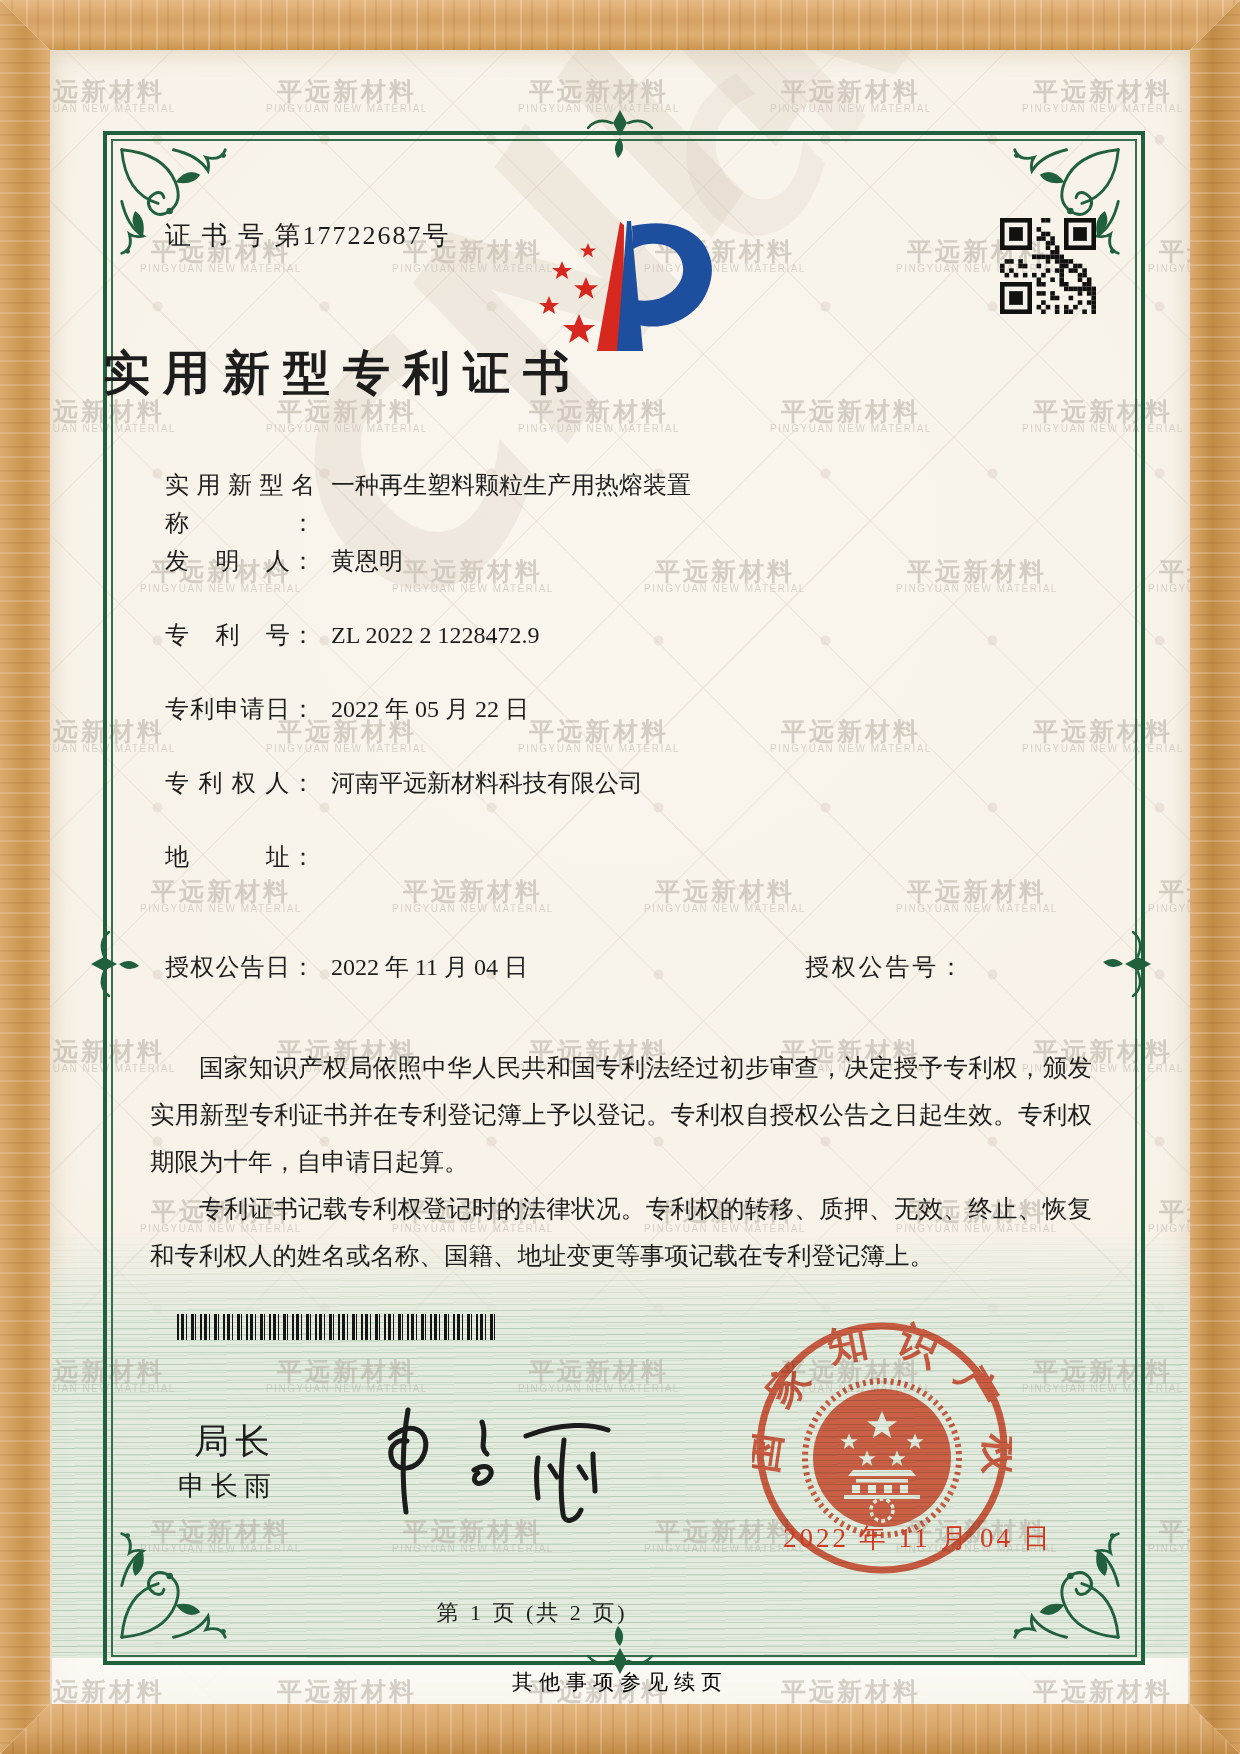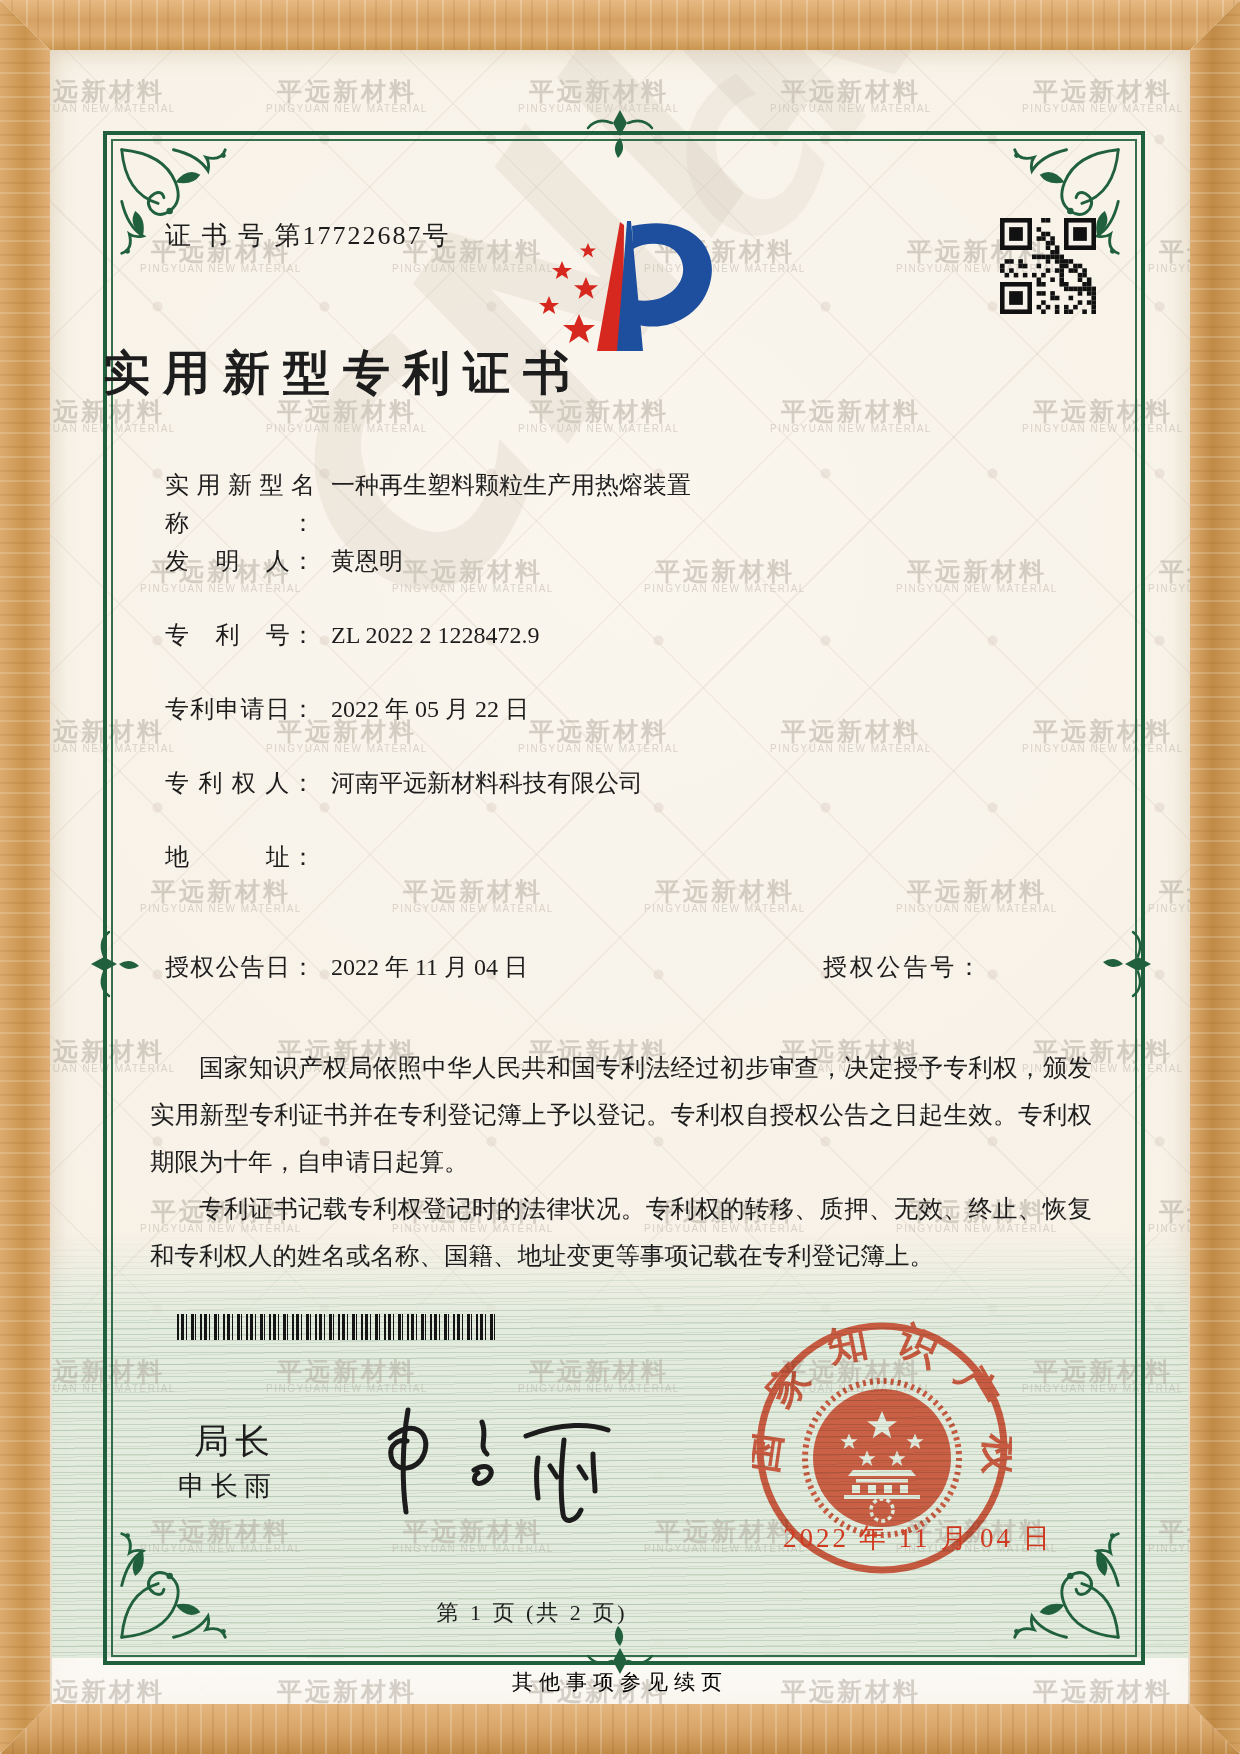--- a/index.html
+++ b/index.html
@@ -525,21 +525,21 @@
       <span class="flabel">专 利 权 人：</span>
       <span class="fval">河南平远新材料科技有限公司</span>
     </div>
     <div class="frow" style="top:838px;">
       <span class="flabel">地　　　址：</span>
     </div>
     <div class="frow" style="top:948px;width:950px;">
       <span class="flabel">授权公告日：</span>
       <span class="fval">2022 年 11 月 04 日</span>
       <span class="grant2">
-        <span class="flabel" style="width:158px;margin-left:18px;">授权公告号：</span>
+        <span class="flabel" style="width:158px;">授权公告号：</span>
       </span>
     </div>
 
     <div class="paras">
       <p>国家知识产权局依照中华人民共和国专利法经过初步审查，决定授予专利权，颁发实用新型专利证书并在专利登记簿上予以登记。专利权自授权公告之日起生效。专利权期限为十年，自申请日起算。</p>
       <p>专利证书记载专利权登记时的法律状况。专利权的转移、质押、无效、终止、恢复和专利权人的姓名或名称、国籍、地址变更等事项记载在专利登记簿上。</p>
     </div>
 
     <div class="barcode"></div>
 

